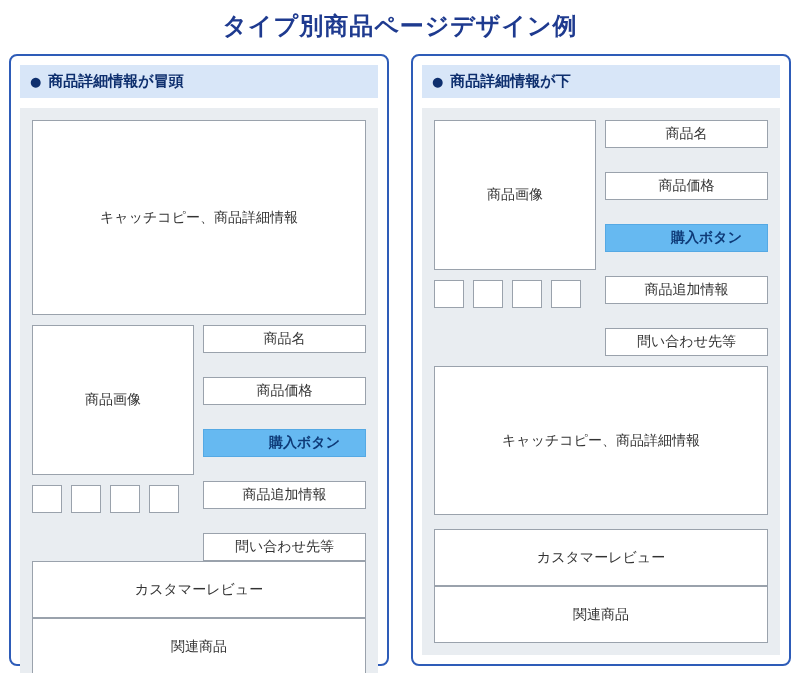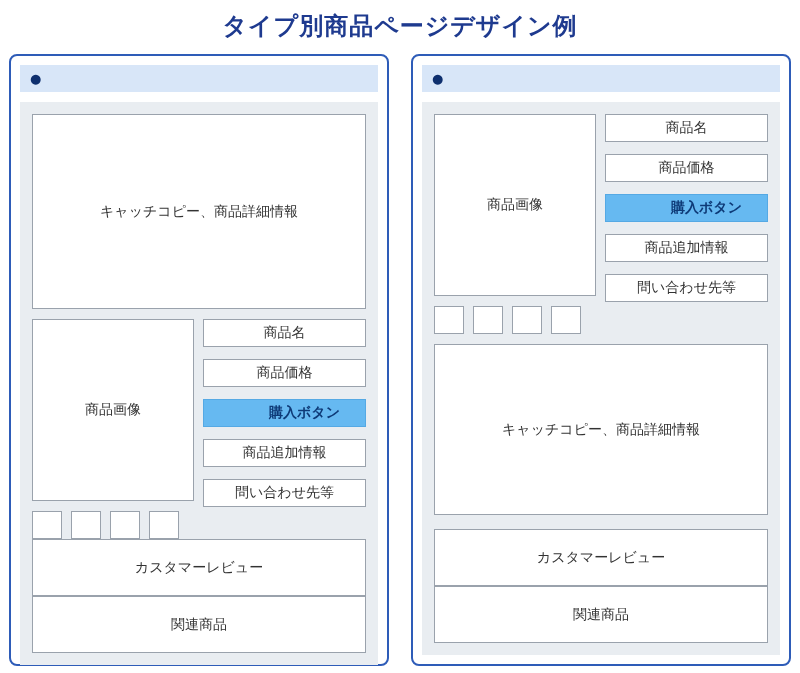--- a/index.html
+++ b/index.html
@@ -69,32 +69,32 @@
   .catch-box { height:195px; flex:0 0 auto; }
   .catch-box.fill { flex:1 1 auto; height:auto; margin-top:10px; }
   .media-row {
     display:flex;
     gap:9px;
     margin-top:10px;
     flex:0 0 auto;
   }
   .media-row.first { margin-top:0; }
   .left-col { width:162px; display:flex; flex-direction:column; }
-  .image-box { height:182px; flex:0 0 auto; }
+  .image-box { height:150px; flex:0 0 auto; }
   .thumbs { display:flex; gap:9px; margin-top:10px; }
   .thumb {
     width:30px; height:28px;
     background:#ffffff;
     border:1px solid #9aa2ac;
   }
   .right-col {
     flex:1;
     display:flex;
     flex-direction:column;
-    gap:12px;
+    gap:24px;
   }
   .small-box { height:28px; flex:0 0 auto; }
   .buy-button {
     background:#66b9f1;
     border:1px solid #55a9e4;
     color:#0e3a77;
     font-weight:bold;
     padding-left:40px;
   }
   .wide-box { height:57px; flex:0 0 auto; }
@@ -105,20 +105,21 @@
 </head>
 <body>
 
 <div class="page-title">タイプ別商品ページデザイン例</div>
 
 <div class="panels">
 
   <div class="panel">
     <div class="panel-header">
       <span class="bullet">●</span>
+      <span>商品詳細情報が冒頭</span>
     </div>
     <div class="panel-content">
       <div class="box catch-box">キャッチコピー、商品詳細情報</div>
       <div class="media-row">
         <div class="left-col">
           <div class="box image-box">商品画像</div>
           <div class="thumbs">
             <div class="thumb"></div>
             <div class="thumb"></div>
             <div class="thumb"></div>
@@ -134,20 +135,21 @@
         </div>
       </div>
       <div class="box wide-box reviews-box">カスタマーレビュー</div>
       <div class="box wide-box related-box">関連商品</div>
     </div>
   </div>
 
   <div class="panel">
     <div class="panel-header">
       <span class="bullet">●</span>
+      <span>商品詳細情報が下</span>
     </div>
     <div class="panel-content">
       <div class="media-row first">
         <div class="left-col">
           <div class="box image-box">商品画像</div>
           <div class="thumbs">
             <div class="thumb"></div>
             <div class="thumb"></div>
             <div class="thumb"></div>
             <div class="thumb"></div>

